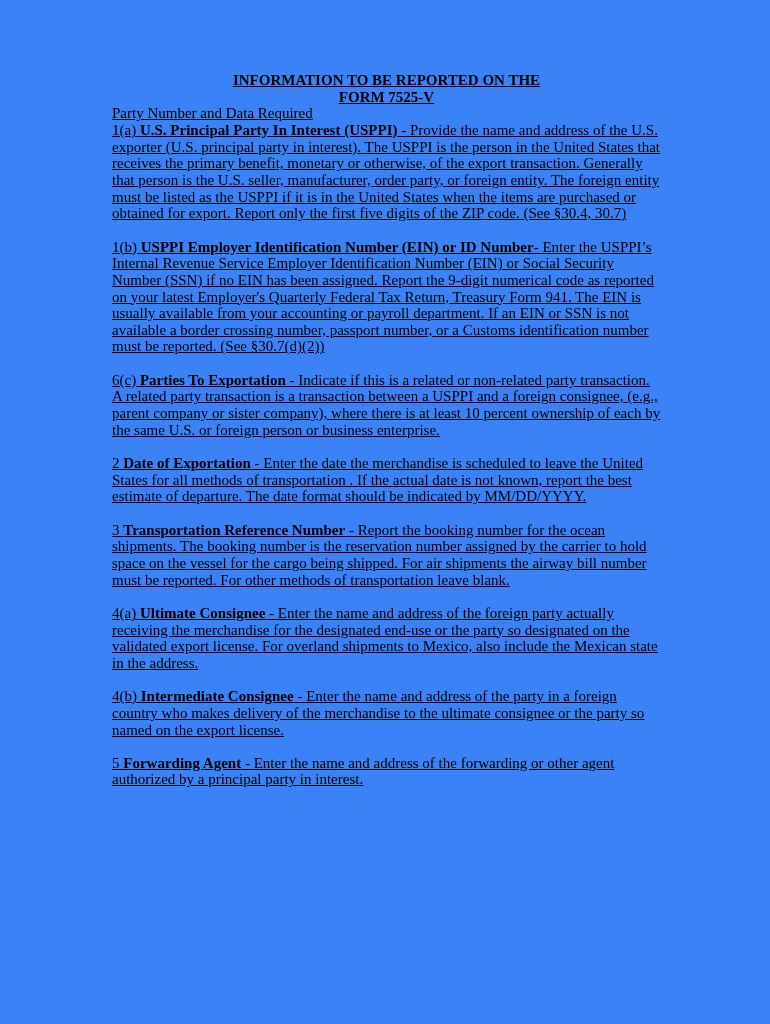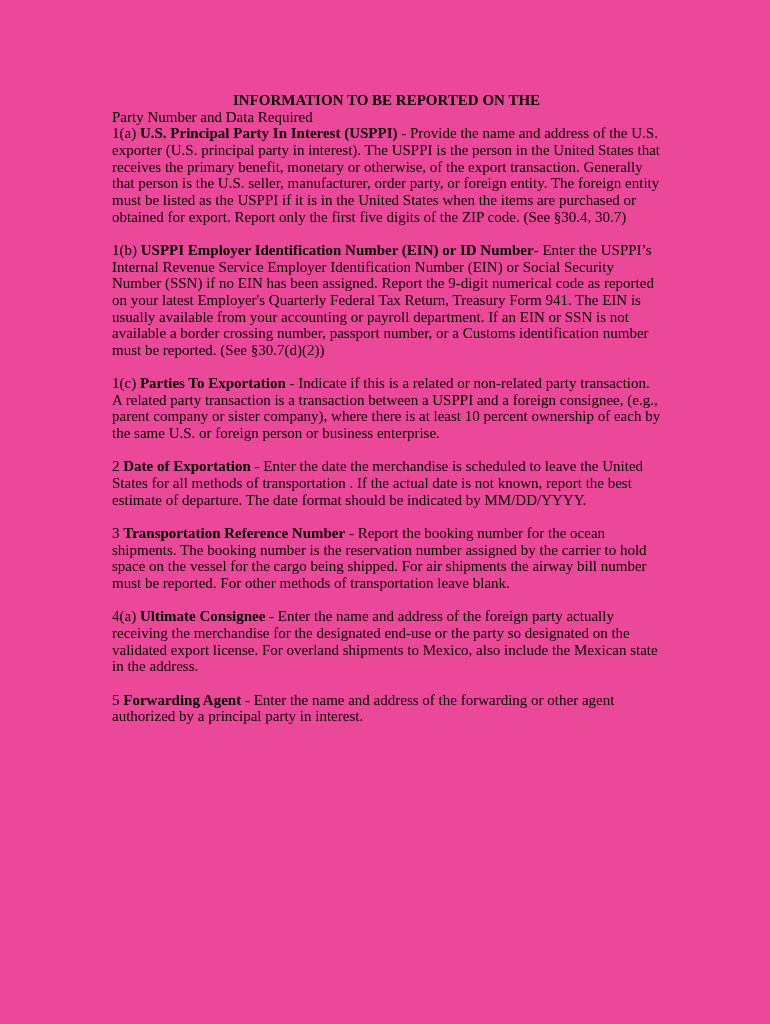--- a/index.html
+++ b/index.html
@@ -5,27 +5,28 @@
   html, body {
     margin: 0;
     padding: 0;
     background: #ffffff;
   }
   .page {
     position: relative;
     width: 770px;
     height: 1024px;
     box-sizing: border-box;
-    padding: 92px 109px 0 112px;
-    background: #ec4899;
+    padding: 72px 109px 0 112px;
+    background: #3b82f6;
     color: #000000;
     font-family: "Liberation Serif", serif;
     font-size: 15px;
     line-height: 16.65px;
     overflow: hidden;
+    text-decoration: underline;
   }
   .heading {
     text-align: center;
     font-weight: bold;
   }
   .h-line {
     white-space: nowrap;
   }
   .intro {
     font-weight: normal;
@@ -37,24 +38,26 @@
     font-weight: bold;
     margin-top: 40px;
   }
 </style>
 </head>
 <body>
 
 <div class="page">
   <div class="heading">
     <div class="h-line">INFORMATION TO BE REPORTED ON THE</div>
+    <div class="h-line">FORM 7525-V</div>
   </div>
   <div class="intro">Party Number and Data Required</div>
   <div id="paragraphs">
       <p class="para"><span>1(a) </span><b>U.S. Principal Party In Interest (USPPI)</b><span> - Provide the name and address of the U.S. exporter (U.S. principal party in interest). The USPPI is the person in the United States that receives the primary benefit, monetary or otherwise, of the export transaction. Generally that person is the U.S. seller, manufacturer, order party, or foreign entity. The foreign entity must be listed as the USPPI if it is in the United States when the items are purchased or obtained for export. Report only the first five digits of the ZIP code. (See §30.4, 30.7)</span></p>
       <p class="para"><span>1(b) </span><b>USPPI Employer Identification Number (EIN) or ID Number</b><span>- Enter the USPPI’s Internal Revenue Service Employer Identification Number (EIN) or Social Security Number (SSN) if no EIN has been assigned. Report the 9-digit numerical code as reported on your latest Employer's Quarterly Federal Tax Return, Treasury Form 941. The EIN is usually available from your accounting or payroll department. If an EIN or SSN is not available a border crossing number, passport number, or a Customs identification number must be reported. (See §30.7(d)(2))</span></p>
-      <p class="para"><span>1(c) </span><b>Parties To Exportation</b><span> - Indicate if this is a related or non-related party transaction. A related party transaction is a transaction between a USPPI and a foreign consignee, (e.g., parent company or sister company), where there is at least 10 percent ownership of each by the same U.S. or foreign person or business enterprise.</span></p>
+      <p class="para"><span>6(c) </span><b>Parties To Exportation</b><span> - Indicate if this is a related or non-related party transaction. A related party transaction is a transaction between a USPPI and a foreign consignee, (e.g., parent company or sister company), where there is at least 10 percent ownership of each by the same U.S. or foreign person or business enterprise.</span></p>
       <p class="para"><span>2 </span><b>Date of Exportation</b><span> - Enter the date the merchandise is scheduled to leave the United States for all methods of transportation . If the actual date is not known, report the best estimate of departure. The date format should be indicated by MM/DD/YYYY.</span></p>
       <p class="para"><span>3 </span><b>Transportation Reference Number</b><span> - Report the booking number for the ocean shipments. The booking number is the reservation number assigned by the carrier to hold space on the vessel for the cargo being shipped. For air shipments the airway bill number must be reported. For other methods of transportation leave blank.</span></p>
       <p class="para"><span>4(a) </span><b>Ultimate Consignee</b><span> - Enter the name and address of the foreign party actually receiving the merchandise for the designated end-use or the party so designated on the validated export license. For overland shipments to Mexico, also include the Mexican state in the address.</span></p>
+      <p class="para"><span>4(b) </span><b>Intermediate Consignee</b><span> - Enter the name and address of the party in a foreign country who makes delivery of the merchandise to the ultimate consignee or the party so named on the export license.</span></p>
       <p class="para"><span>5 </span><b>Forwarding Agent</b><span> - Enter the name and address of the forwarding or other agent authorized by a principal party in interest.</span></p>
     </div>
 </div>
 
 </body></html>

